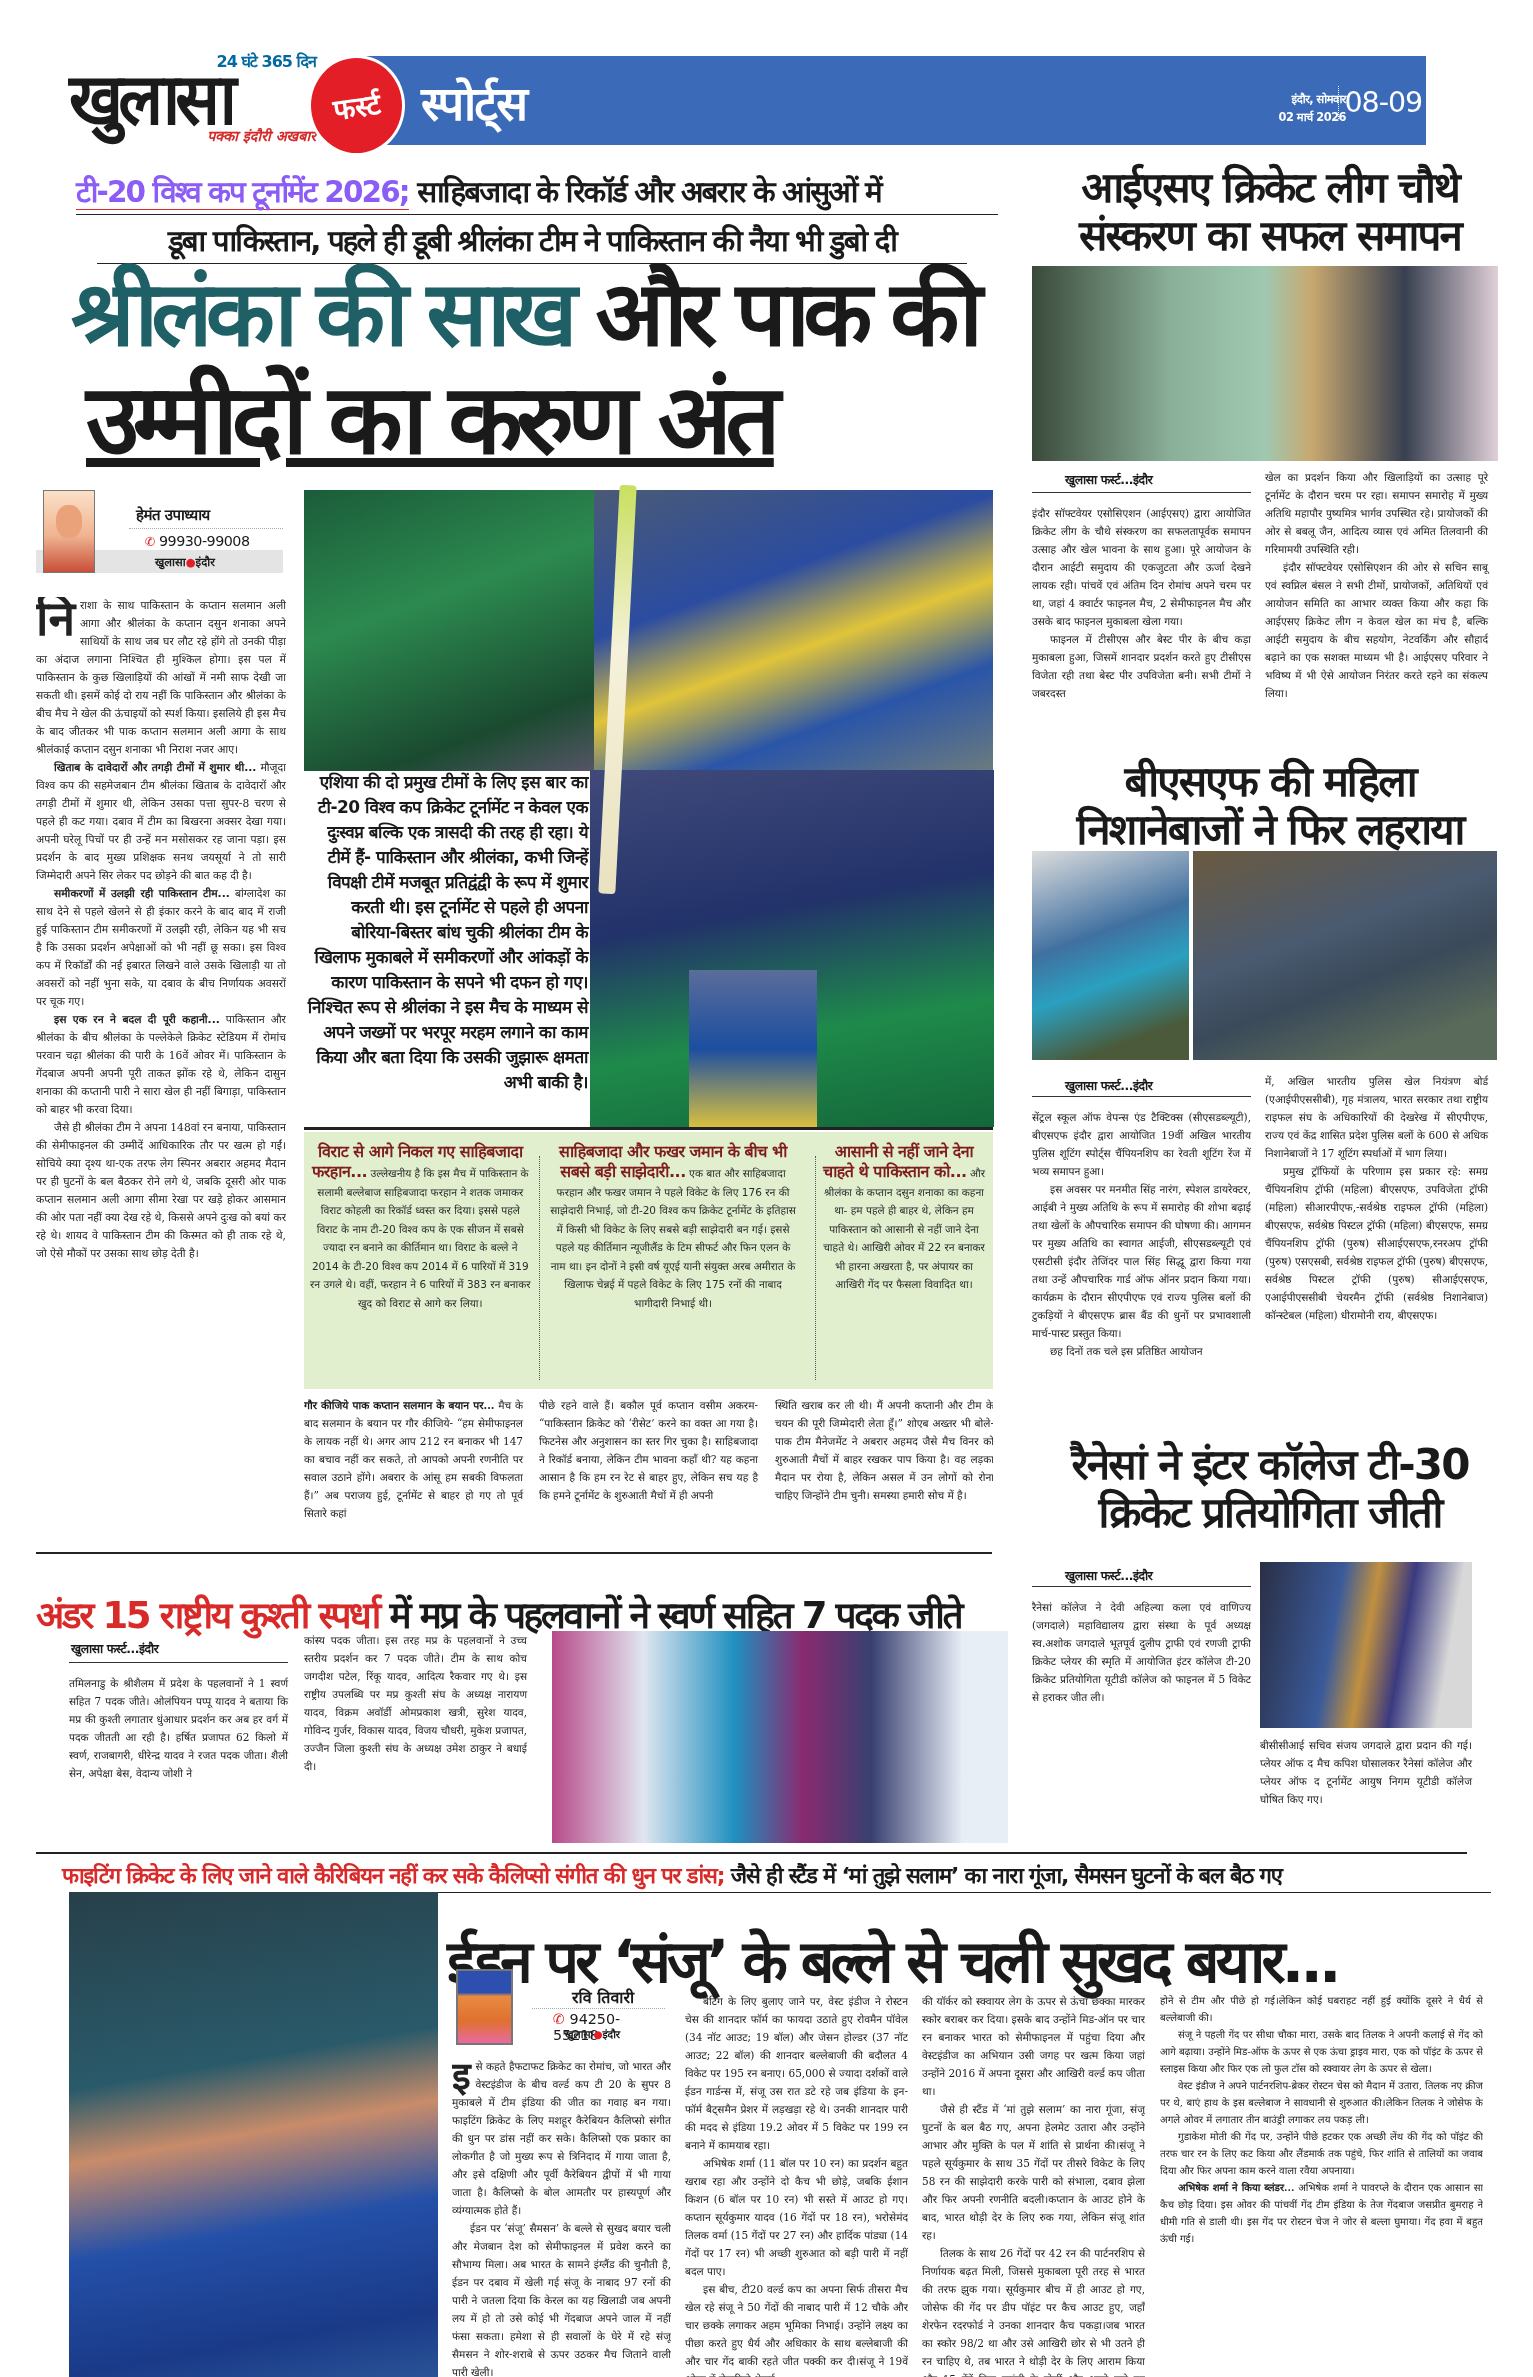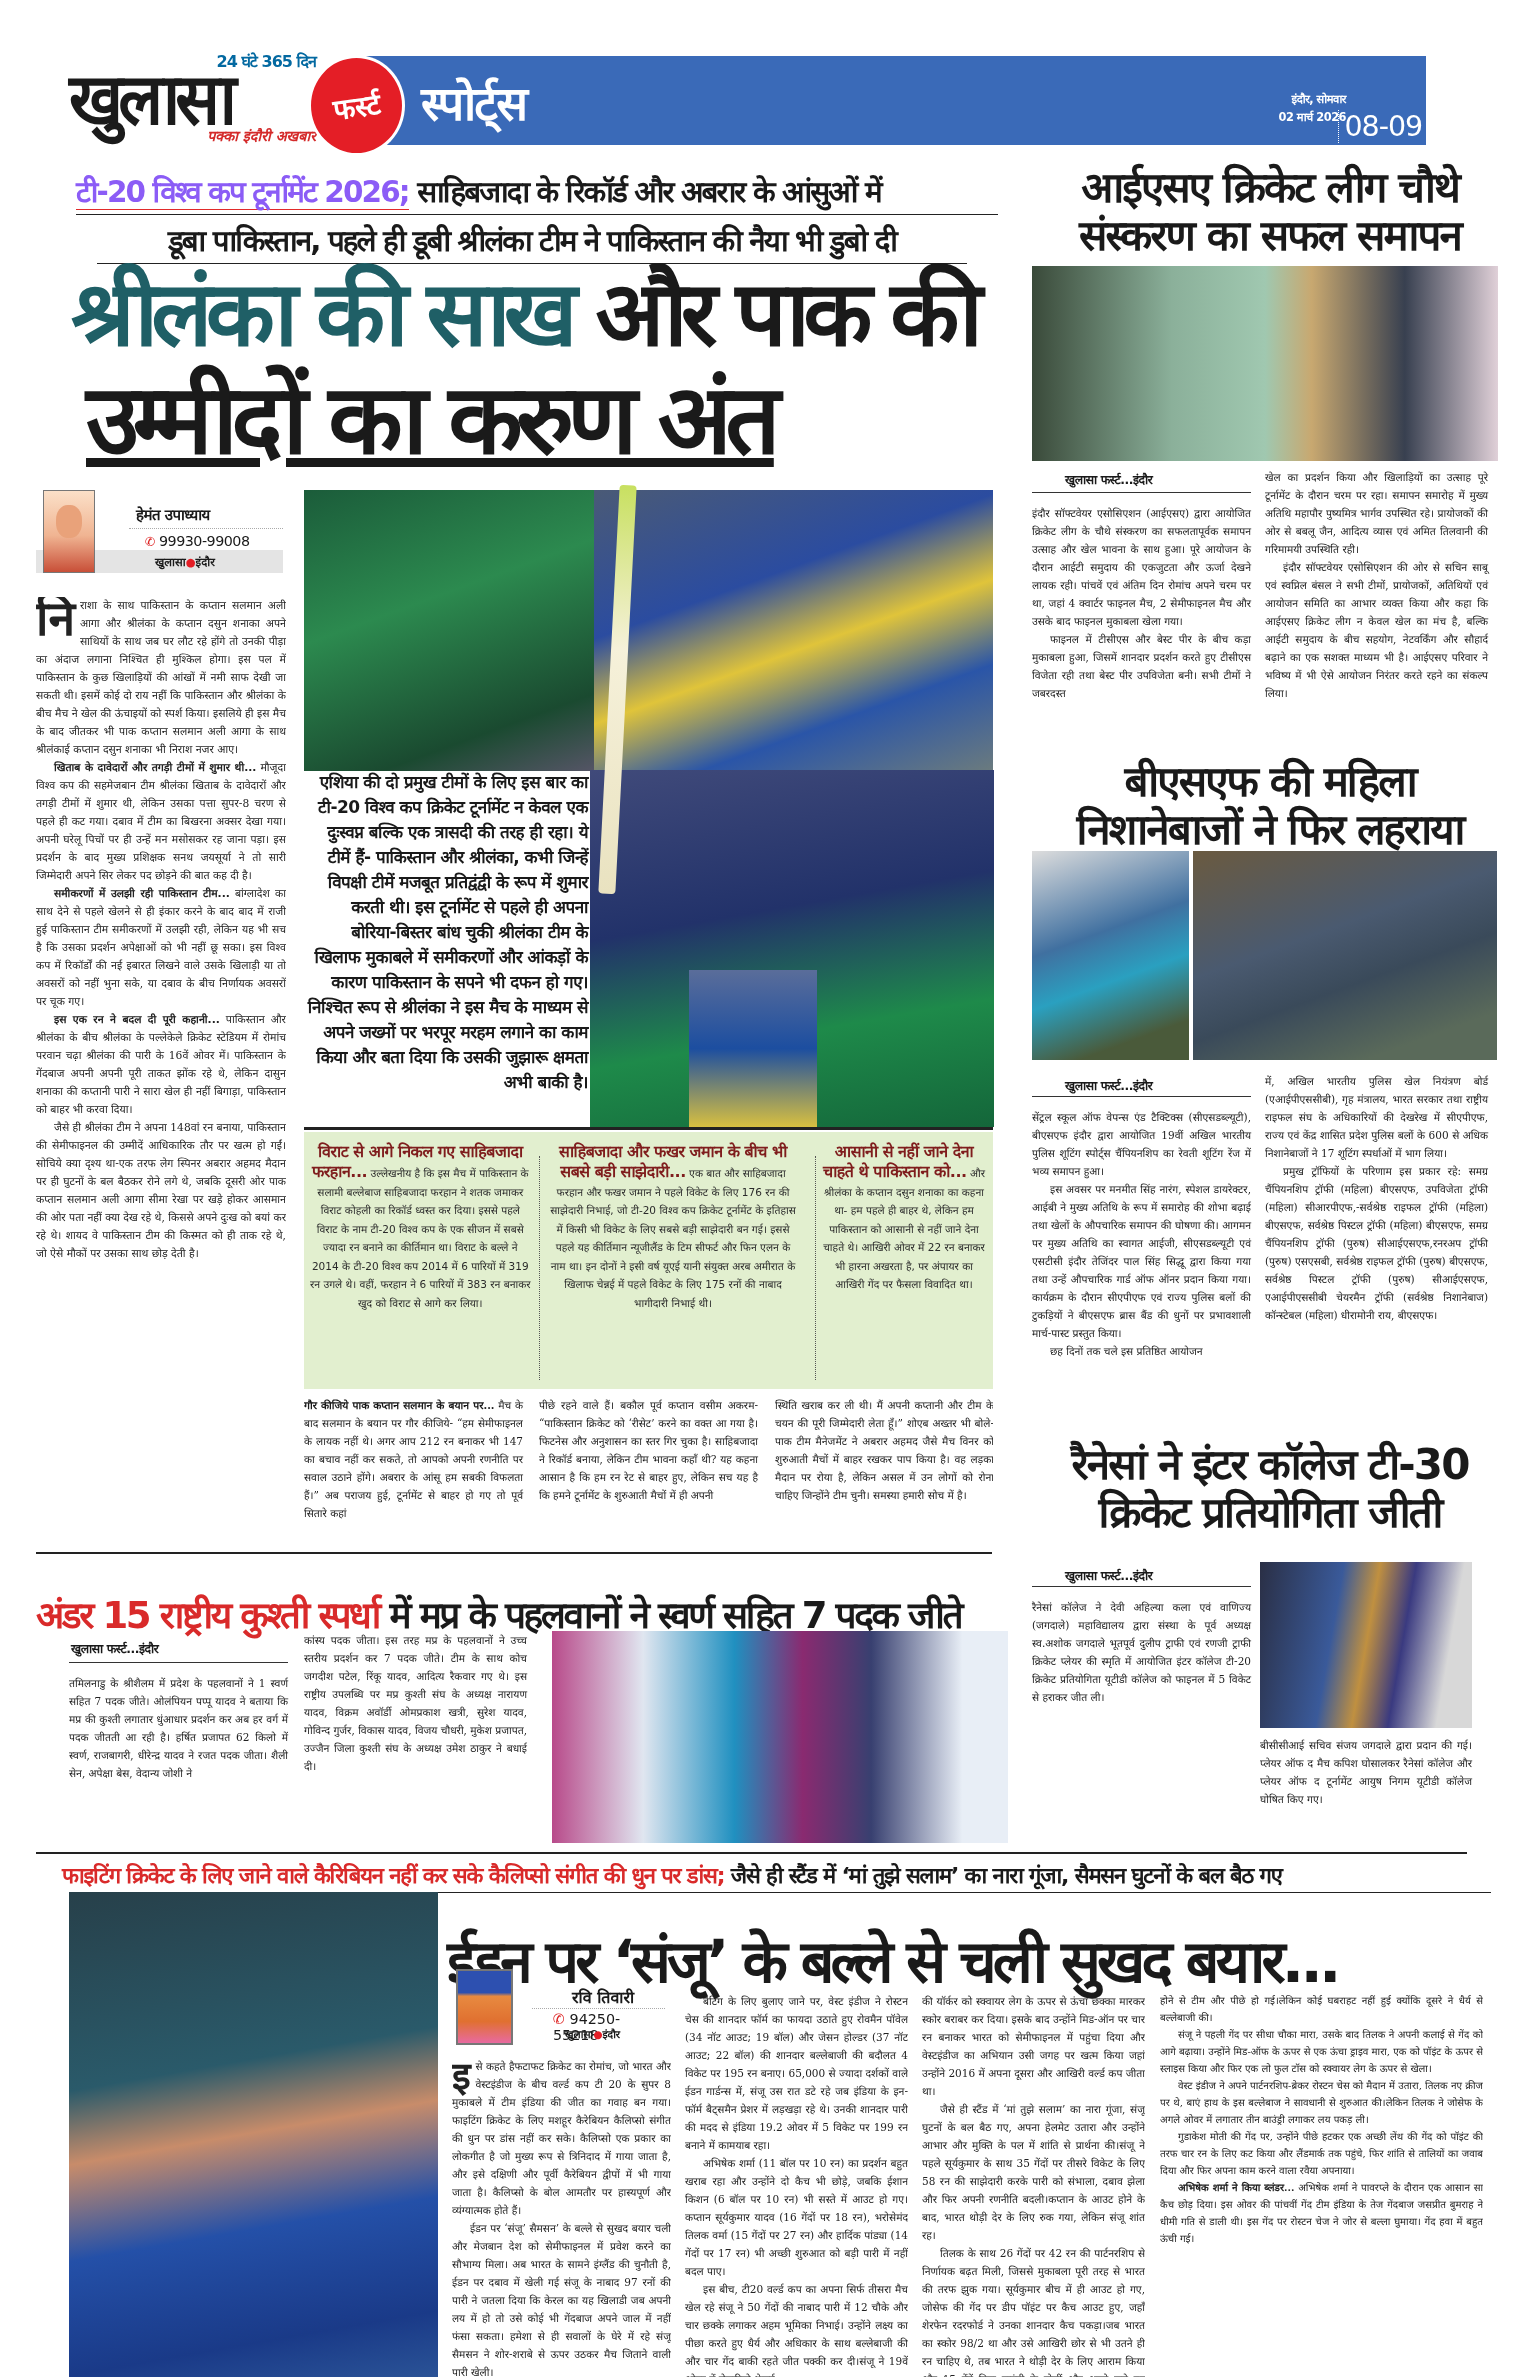--- a/index.html
+++ b/index.html
@@ -12,21 +12,21 @@
   
   .masthead { left: 69px; top: 50px; width: 247px; height: 95px; }
   .tagline-top { position: absolute; right: 0; top: 0; font: bold 16px "DejaVu Sans", sans-serif; color: #0369a1; letter-spacing: -1px; }
   .logo-text { position: absolute; left: 0; top: 15px; font: bold 66px "DejaVu Sans", sans-serif; color: #1b1b1b; letter-spacing: -4.8px; line-height: 1; transform: scaleY(1.08); transform-origin: top left; }
   .tagline-bottom { position: absolute; right: 0; bottom: 0; font: italic bold 14.3px "DejaVu Sans", sans-serif; color: #d42a2a; }
   .logo-circle { left: 309px; top: 56px; width: 95px; height: 99px; border-radius: 50%; background: #e41e26; border: 2.9px solid #fff; box-shadow: 0 0 0 1px #fff; display: flex; align-items: center; justify-content: center; z-index: 3; }
   .logo-circle span { color: #fff; font: bold 28.5px "DejaVu Sans", sans-serif; transform: rotate(-8deg); }
   .section-bar { left: 366px; top: 56px; width: 1060px; height: 89px; background: #3a6ab8; }
   .section-title { position: absolute; left: 55px; top: 14.3px; color: #fff; font: bold 47px "DejaVu Sans", sans-serif; letter-spacing: -1.9px; }
   .date-block { position: absolute; right: 80px; top: 34px; color: #fff; font: bold 11.4px "DejaVu Sans", sans-serif; text-align: right; line-height: 1.6; letter-spacing: -0.5px; }
-  .page-num { position: absolute; right: 3.8px; top: 29.5px; color: #fff; font: 28.5px "DejaVu Sans", sans-serif; border-left: 1.4px dotted #fff; padding-left: 5.7px; letter-spacing: -1px; margin-top: 24px; }
+  .page-num { position: absolute; right: 3.8px; top: 29.5px; color: #fff; font: 28.5px "DejaVu Sans", sans-serif; border-left: 1.4px dotted #fff; padding-left: 5.7px; letter-spacing: -1px; }
 
   
   .kicker1 { left: 76px; top: 170px; width: 922px; font: bold 29.5px "DejaVu Sans", sans-serif; letter-spacing: -1.9px; white-space: nowrap; border-bottom: 1.4px solid #222; padding-bottom: 2.9px; }
   .kicker1 .red { color: #8b5cf6; border-bottom: 1.4px solid #e12a2a; }
   .kicker2 { left: 97px; top: 219px; width: 870px; font: bold 29.5px "DejaVu Sans", sans-serif; letter-spacing: -1.9px; white-space: nowrap; border-bottom: 1.4px solid #222; padding-bottom: 2.9px; text-align: center; }
   .mainhead1 { left: 71px; top: 269px; font: bold 90px "DejaVu Sans", sans-serif; letter-spacing: -6.7px; white-space: nowrap; line-height: 1; }
   .mainhead1 .teal { color: #1f5f66; }
   .mainhead2 { left: 86px; top: 371px; font: bold 97px "DejaVu Sans", sans-serif; letter-spacing: -6.7px; white-space: nowrap; line-height: 1; text-decoration: underline; }
 
   

